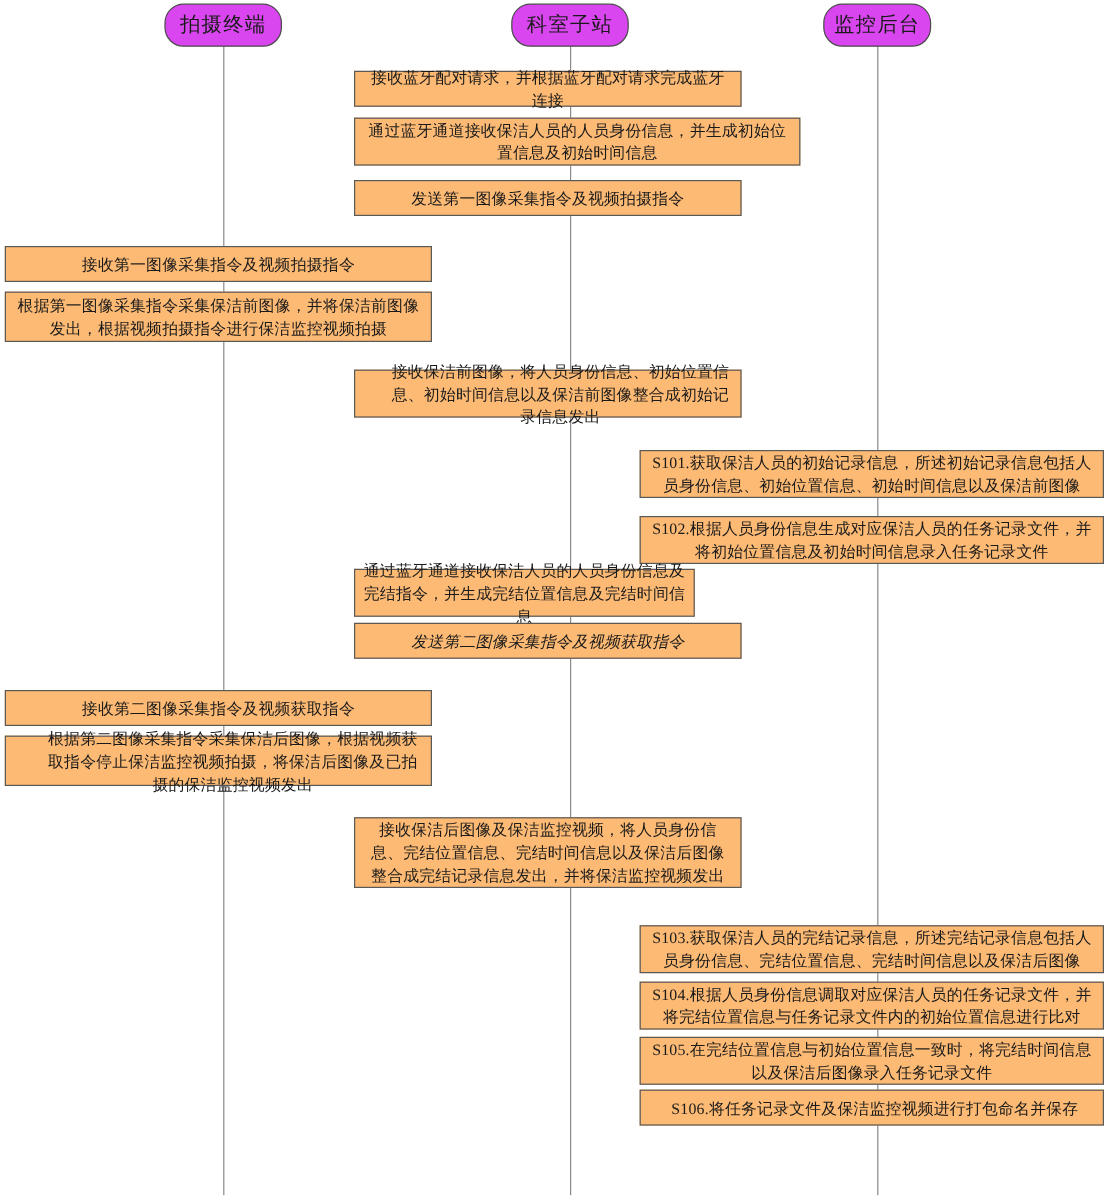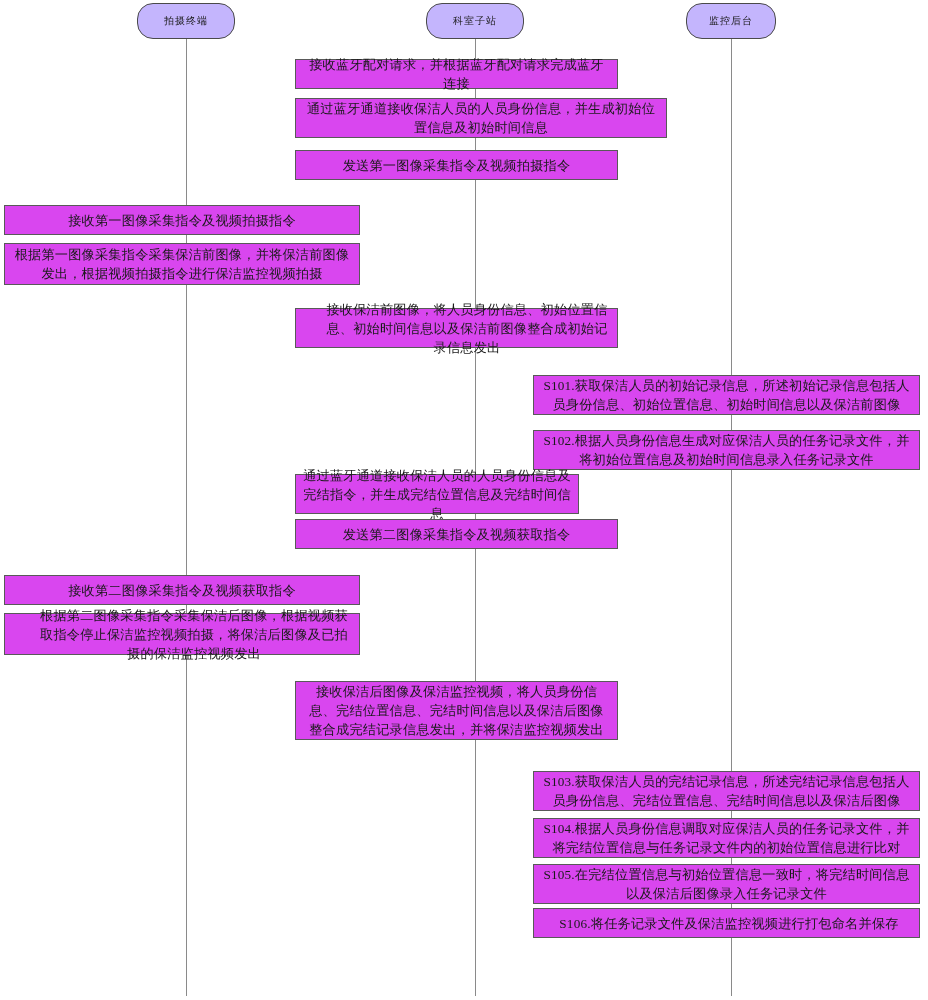--- a/index.html
+++ b/index.html
@@ -23,33 +23,33 @@
     width: 1px;
     background: #8a8a8a;
     top: 36px;
     height: 960px;
   }
   .actor {
     position: absolute;
     box-sizing: border-box;
     border: 1px solid #4a4a4a;
     border-radius: 16px;
-    background: #c4b5fd;
+    background: #d946ef;
     height: 36px;
     line-height: 34px;
     text-align: center;
-    font-size: 10px;
+    font-size: 17px;
     letter-spacing: 1px;
     z-index: 3;
   }
   .msgbox {
     position: absolute;
     box-sizing: border-box;
     border: 1px solid #595959;
-    background: #d946ef;
+    background: #fdba74;
     display: flex;
     align-items: center;
     justify-content: center;
     text-align: center;
     font-size: 13.2px;
     line-height: 19px;
     letter-spacing: 0.2px;
     padding: 2px 7px;
     z-index: 2;
   }
@@ -97,21 +97,21 @@
   </div>
   <div class="msgbox" style="left:533px; top:375px; width:387px; height:40px;">
     <span>S101.获取保洁人员的初始记录信息，所述初始记录信息包括人员身份信息、初始位置信息、初始时间信息以及保洁前图像</span>
   </div>
   <div class="msgbox" style="left:533px; top:430px; width:387px; height:40px;">
     <span>S102.根据人员身份信息生成对应保洁人员的任务记录文件，并将初始位置信息及初始时间信息录入任务记录文件</span>
   </div>
   <div class="msgbox" style="left:295px; top:474px; width:284px; height:40px;">
     <span>通过蓝牙通道接收保洁人员的人员身份信息及完结指令，并生成完结位置信息及完结时间信息</span>
   </div>
-  <div class="msgbox" style="left:295px; top:519px; width:323px; height:30px;">
+  <div class="msgbox" style="left:295px; top:519px; width:323px; height:30px;font-style:italic;">
     <span>发送第二图像采集指令及视频获取指令</span>
   </div>
   <div class="msgbox" style="left:4px; top:575px; width:356px; height:30px;">
     <span>接收第二图像采集指令及视频获取指令</span>
   </div>
   <div class="msgbox" style="left:4px; top:613px; width:356px; height:42px;padding-left:31px;">
     <span>根据第二图像采集指令采集保洁后图像，根据视频获取指令停止保洁监控视频拍摄，将保洁后图像及已拍摄的保洁监控视频发出</span>
   </div>
   <div class="msgbox" style="left:295px; top:681px; width:323px; height:59px;">
     <span>接收保洁后图像及保洁监控视频，将人员身份信息、完结位置信息、完结时间信息以及保洁后图像整合成完结记录信息发出，并将保洁监控视频发出</span>

